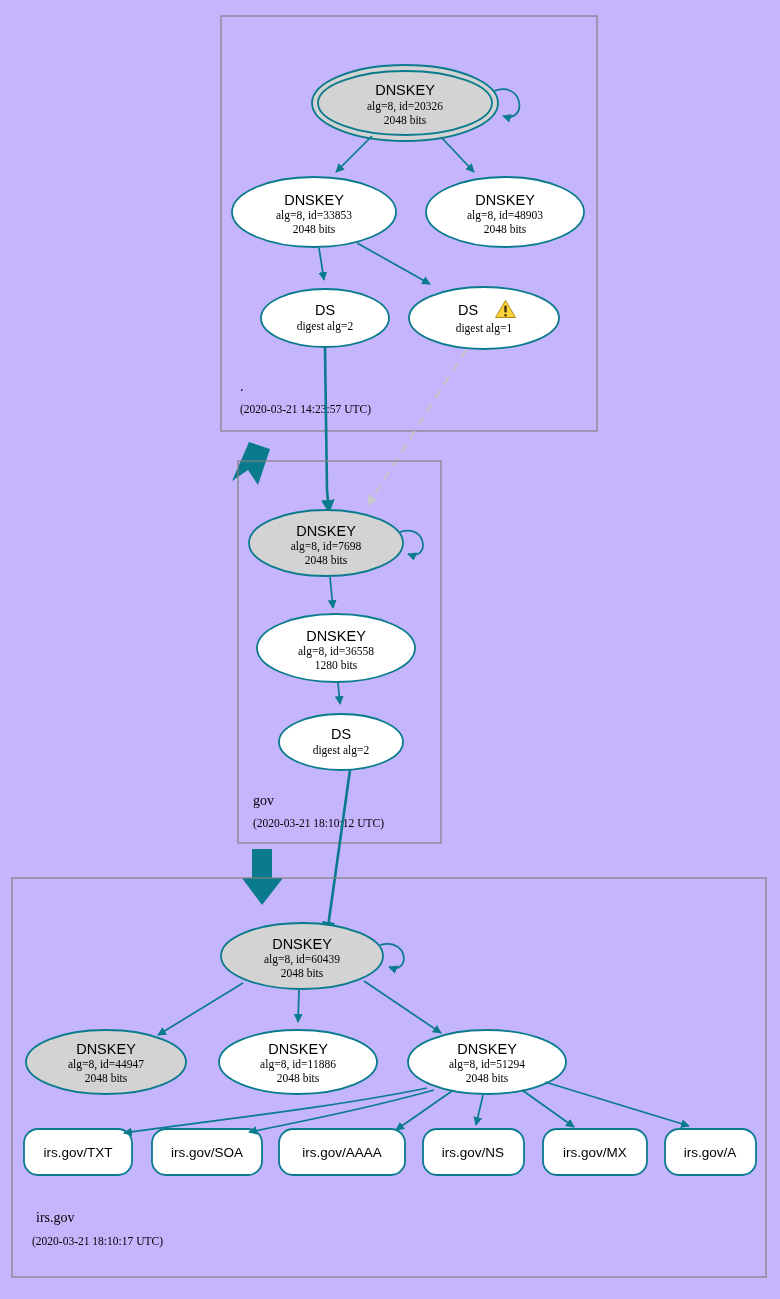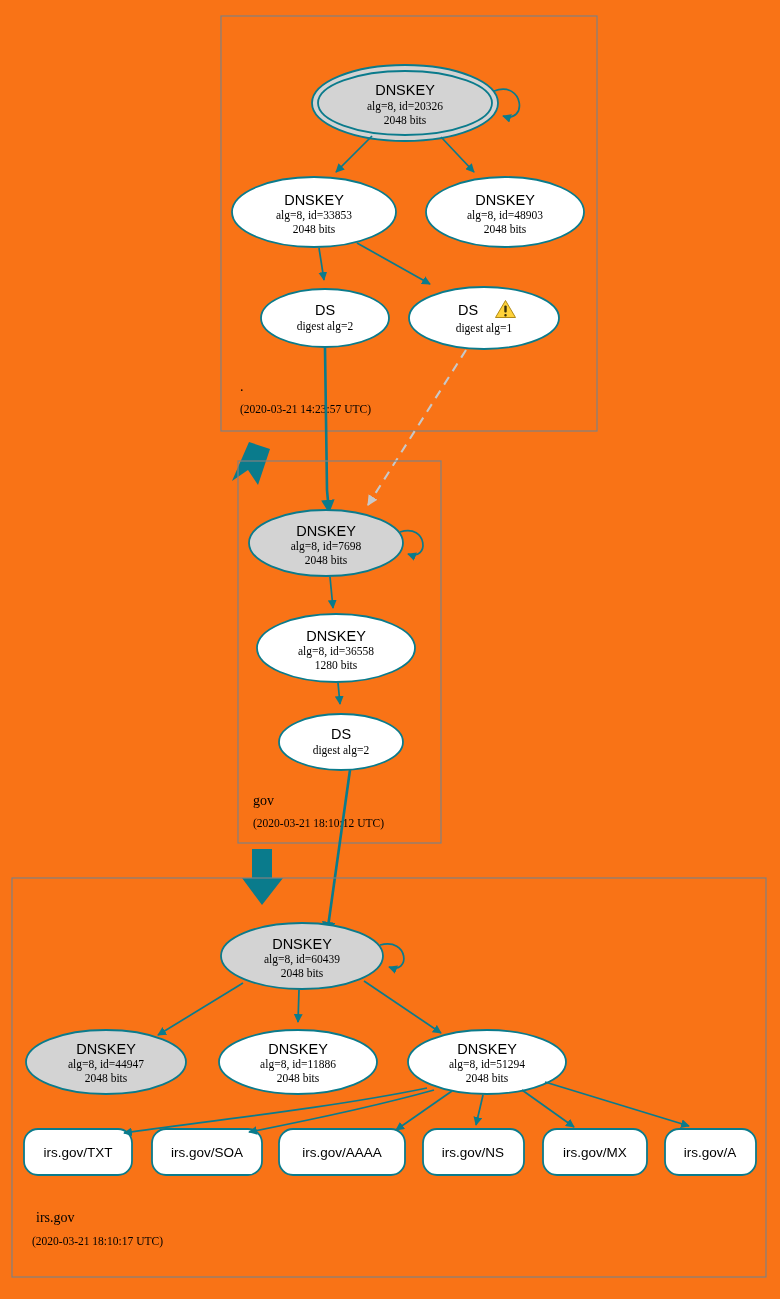--- a/index.html
+++ b/index.html
@@ -4,21 +4,21 @@
 <style>
   html, body {
     margin: 0;
     padding: 0;
     background: #ffffff;
   }
   #canvas {
     position: relative;
     width: 780px;
     height: 1299px;
-    background: #f97316;
+    background: #c4b5fd;
     font-family: "Liberation Serif", serif;
   }
   svg#graph {
     display: block;
     width: 780px;
     height: 1299px;
   }
   .zone-box {
     fill: none;
     stroke: #808080;

